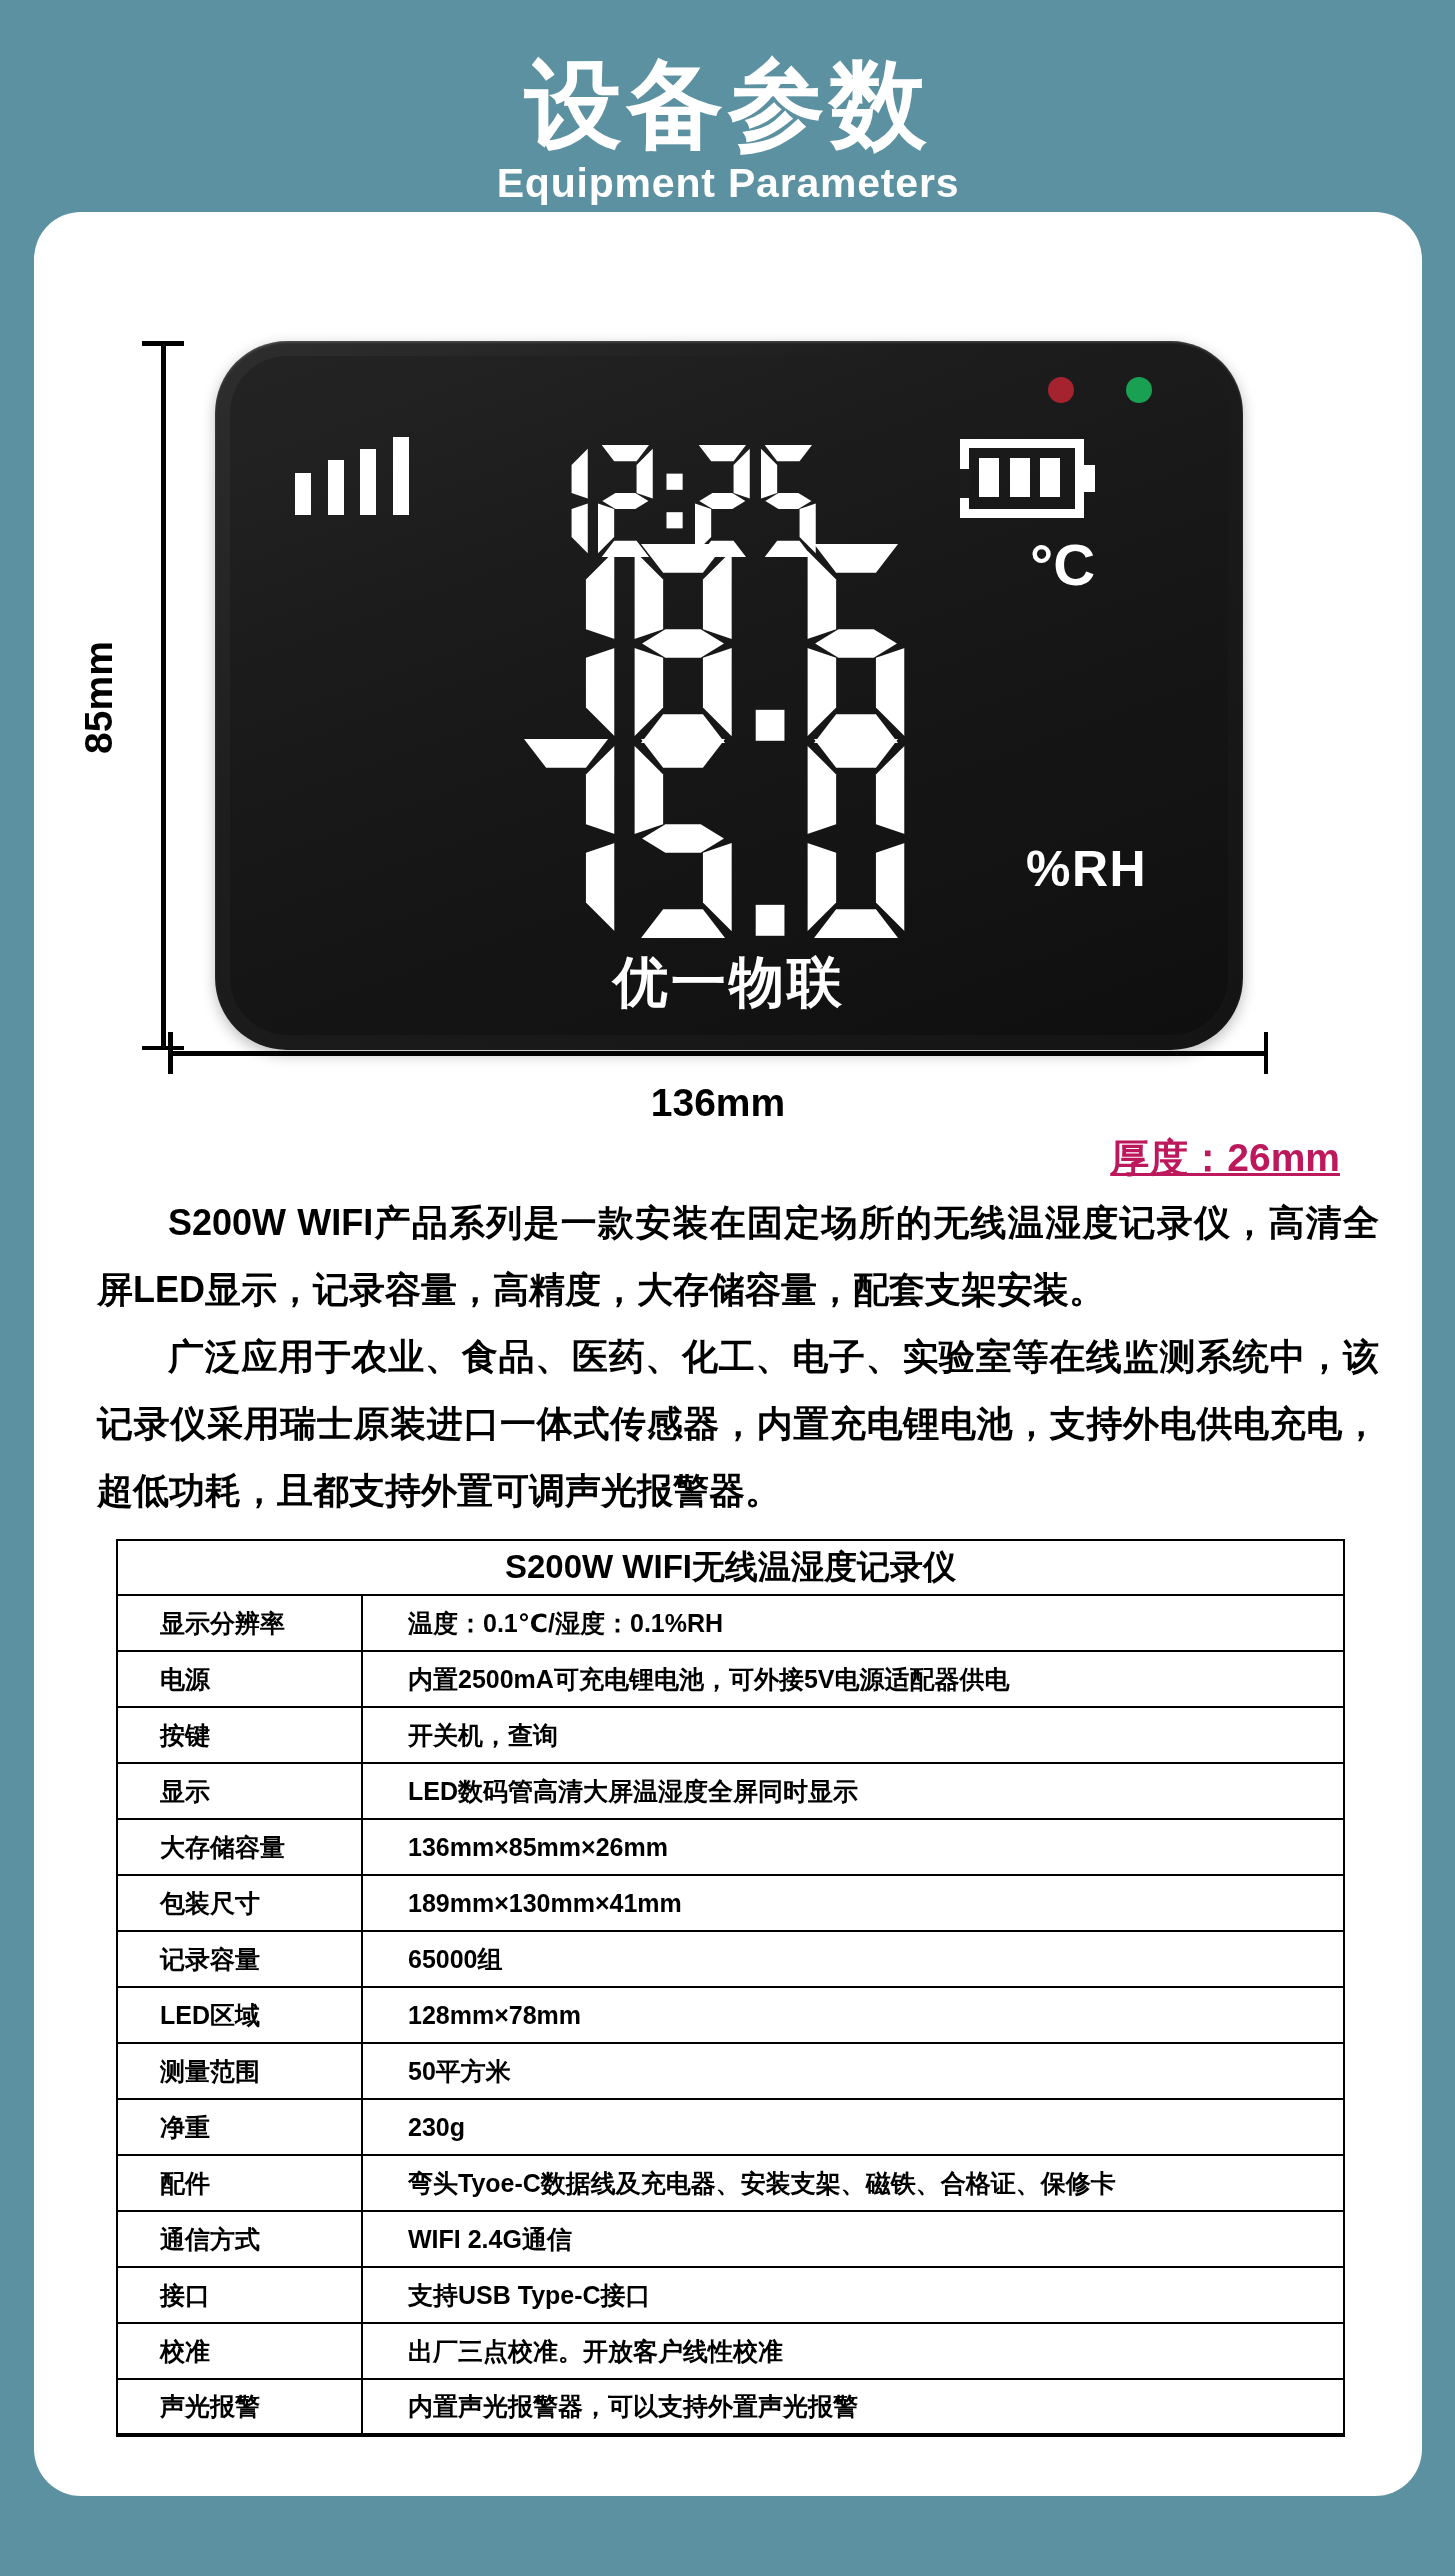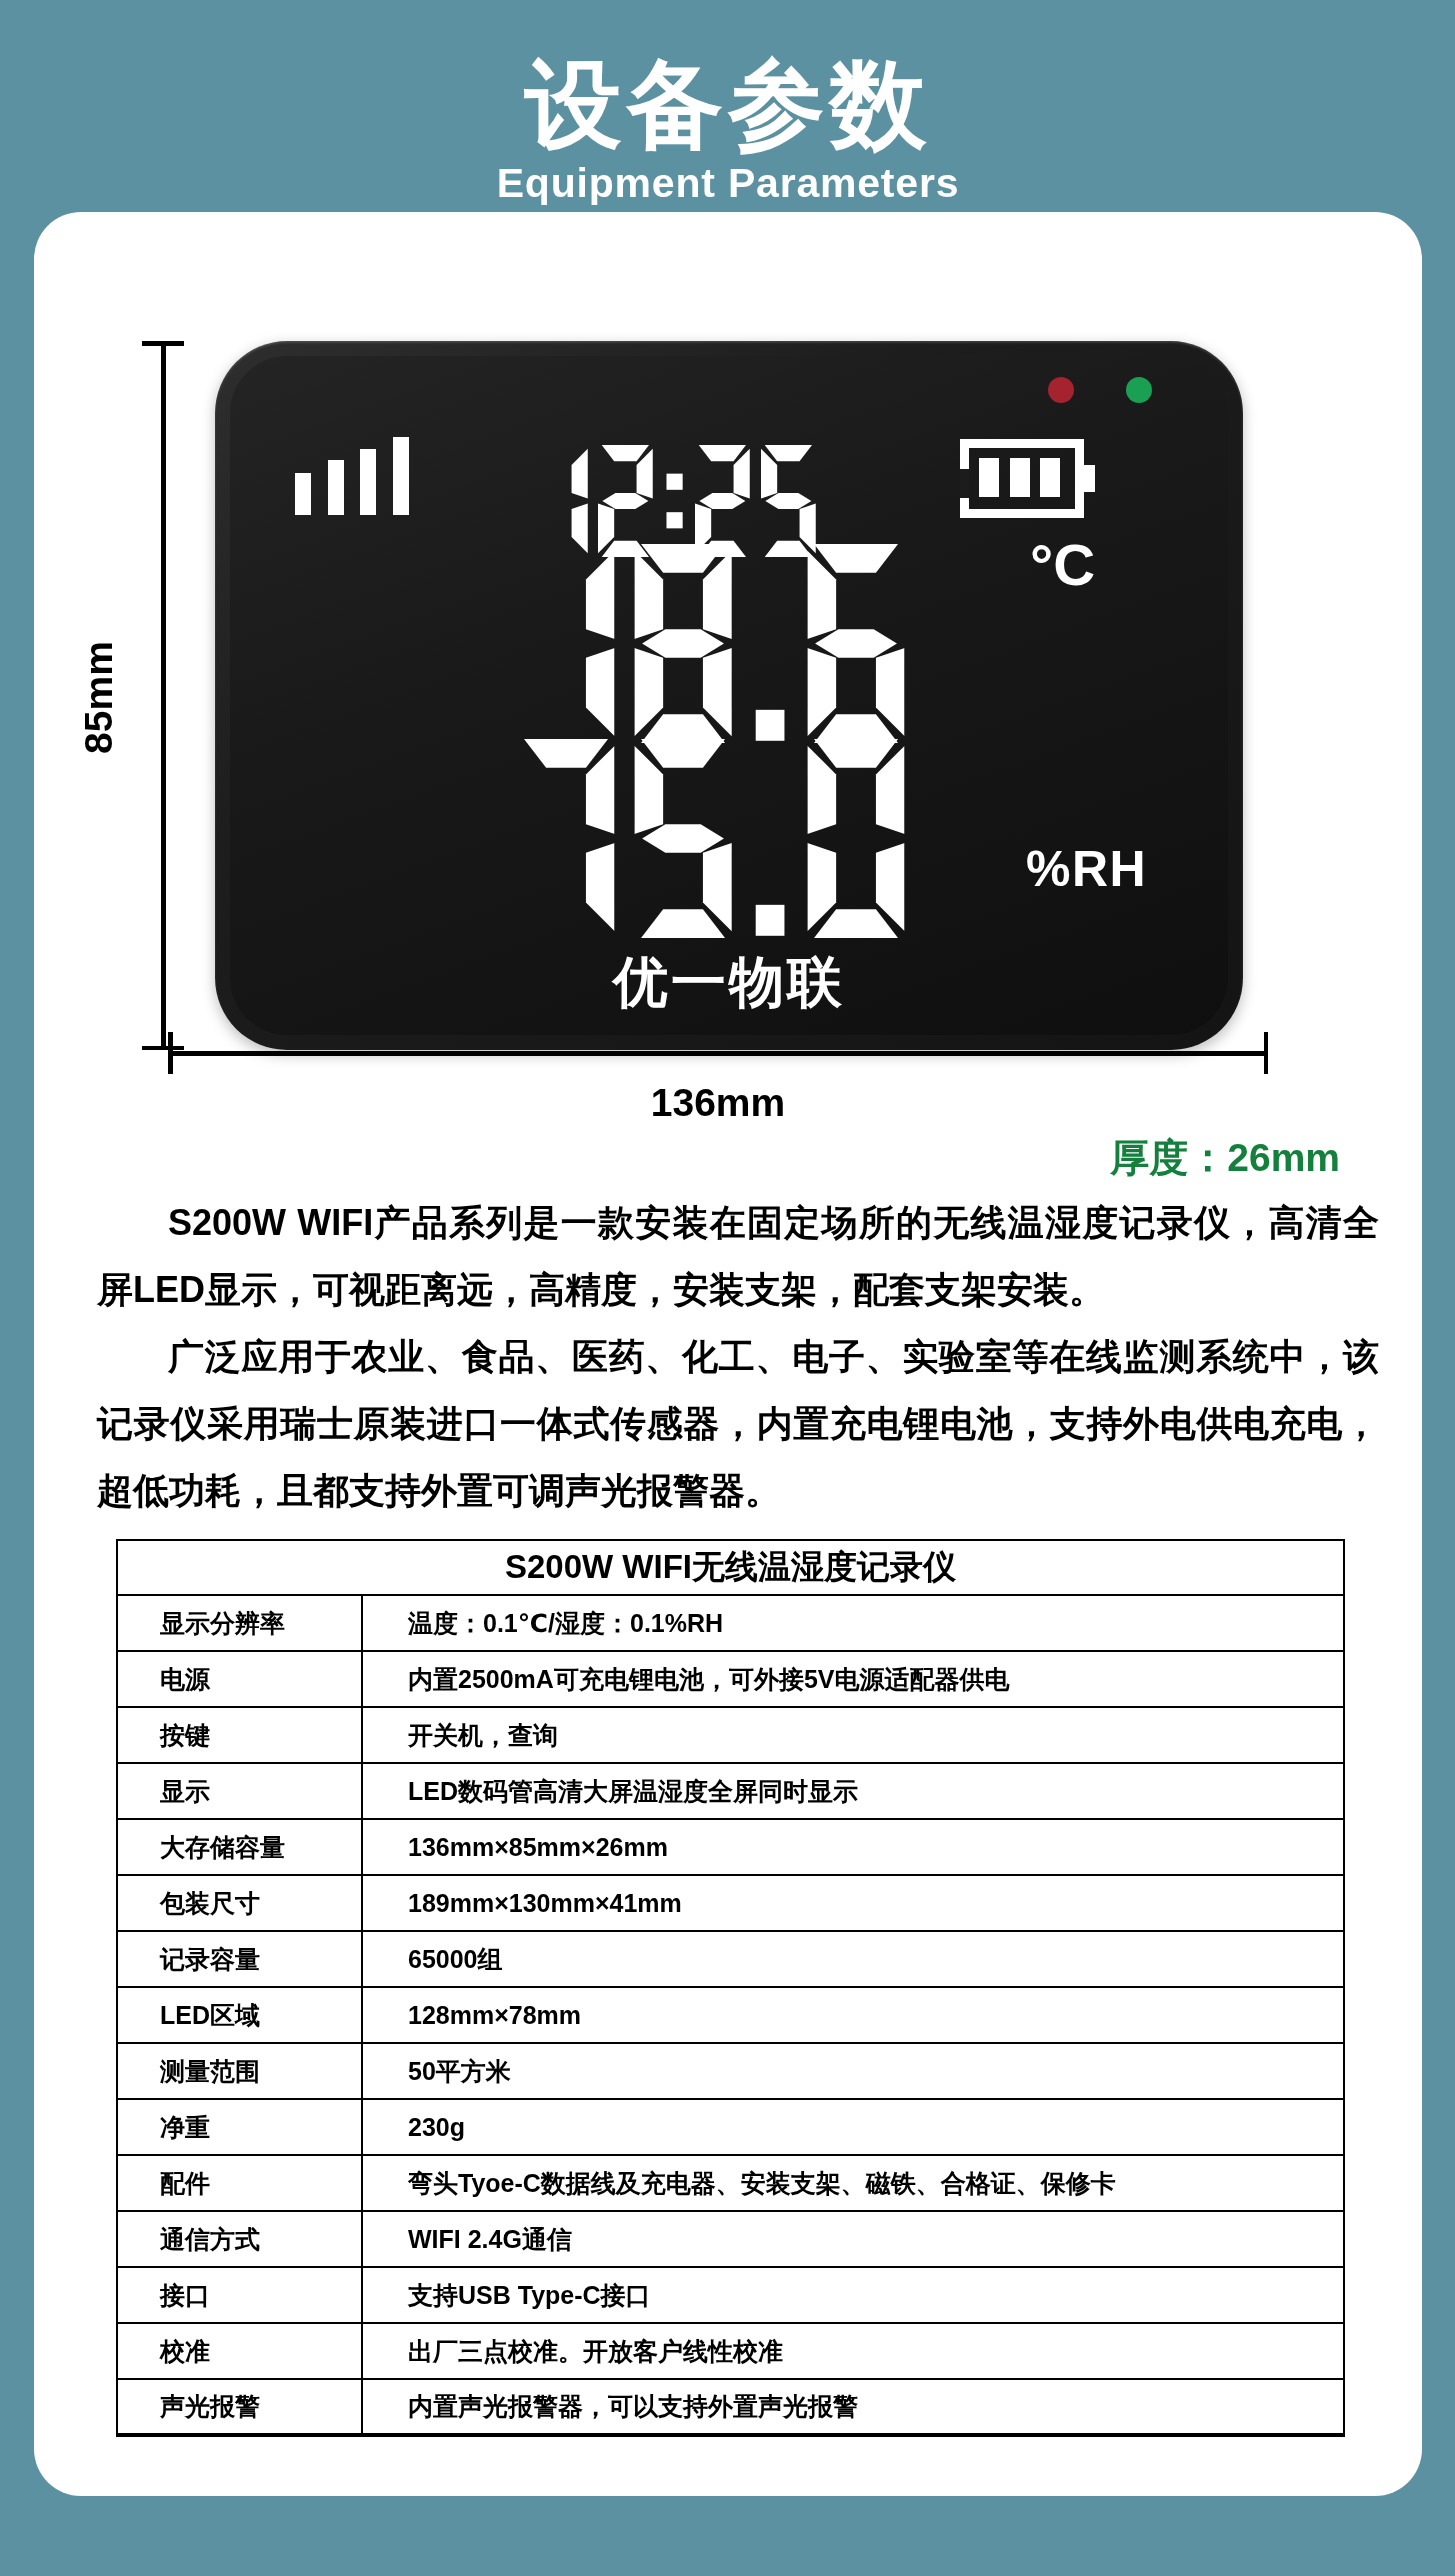--- a/index.html
+++ b/index.html
@@ -71,21 +71,21 @@
   .dim-v-label {
     position: absolute; left: -10.6px; top: 463px; width: 152px; height: 45px;
     transform: rotate(-90deg); transform-origin: center;
     font-size: 39px; font-weight: bold; color: #000; text-align: center;
   }
   .dim-h { position: absolute; left: 134px; top: 820px; width: 1100px; height: 42px; }
   .dim-h .line { position: absolute; left: 0; top: 19px; width: 100%; height: 4.5px; background: #000; }
   .dim-h .cap-l, .dim-h .cap-r { position: absolute; top: 0; width: 4.5px; height: 42px; background: #000; }
   .dim-h .cap-l { left: 0; } .dim-h .cap-r { right: 0; }
   .dim-h-label { position: absolute; left: 134px; top: 869px; width: 1100px; text-align: center; font-size: 39px; font-weight: bold; color: #000; }
-  .thickness-label { position: absolute; right: 82px; top: 919px; font-size: 39px; font-weight: bold; color: #15803d; }
+  .thickness-label { position: absolute; right: 82px; top: 919px; font-size: 39px; font-weight: bold; color: #be185d; text-decoration: underline; }
 
   
   .description { position: absolute; left: 63px; top: 977px; width: 1282px; color: #000; }
   .description p {
     margin: 0; font-size: 36px; font-weight: bold; line-height: 67px;
     text-align: justify; text-indent: 71px;
   }
 
   
   .spec-table {
@@ -234,21 +234,21 @@
     <div class="dim-h">
       <span class="cap-l"></span>
       <span class="line"></span>
       <span class="cap-r"></span>
     </div>
     <div class="dim-h-label">136mm</div>
     <div class="thickness-label">厚度：26mm</div>
   </section>
 
   <section class="description">
-    <p>S200W WIFI产品系列是一款安装在固定场所的无线温湿度记录仪，高清全屏LED显示，可视距离远，高精度，安装支架，配套支架安装。</p>
+    <p>S200W WIFI产品系列是一款安装在固定场所的无线温湿度记录仪，高清全屏LED显示，记录容量，高精度，大存储容量，配套支架安装。</p>
     <p>广泛应用于农业、食品、医药、化工、电子、实验室等在线监测系统中，该记录仪采用瑞士原装进口一体式传感器，内置充电锂电池，支持外电供电充电，超低功耗，且都支持外置可调声光报警器。</p>
   </section>
 
   <table class="spec-table">
     <thead>
       <tr>
         <th colspan="2">S200W WIFI无线温湿度记录仪</th>
       </tr>
     </thead>
     <tbody>

